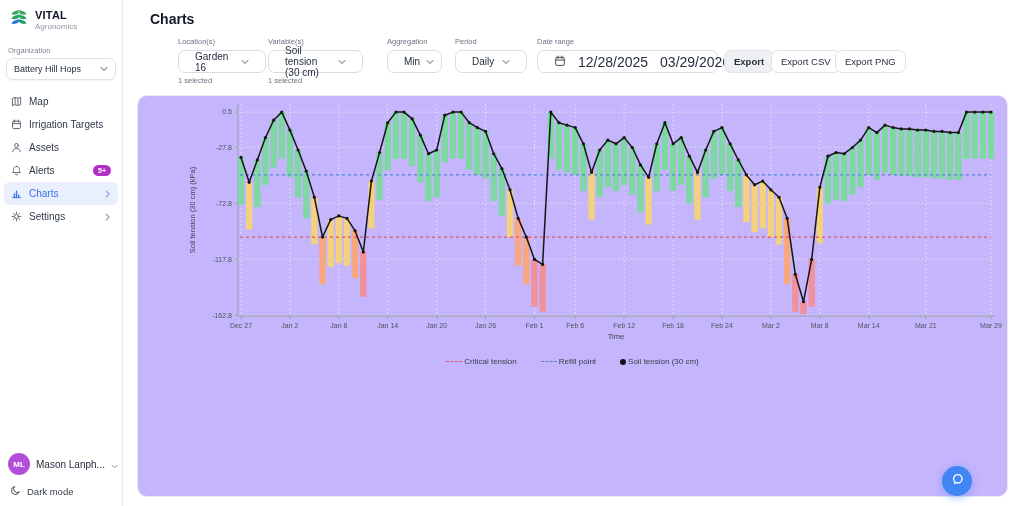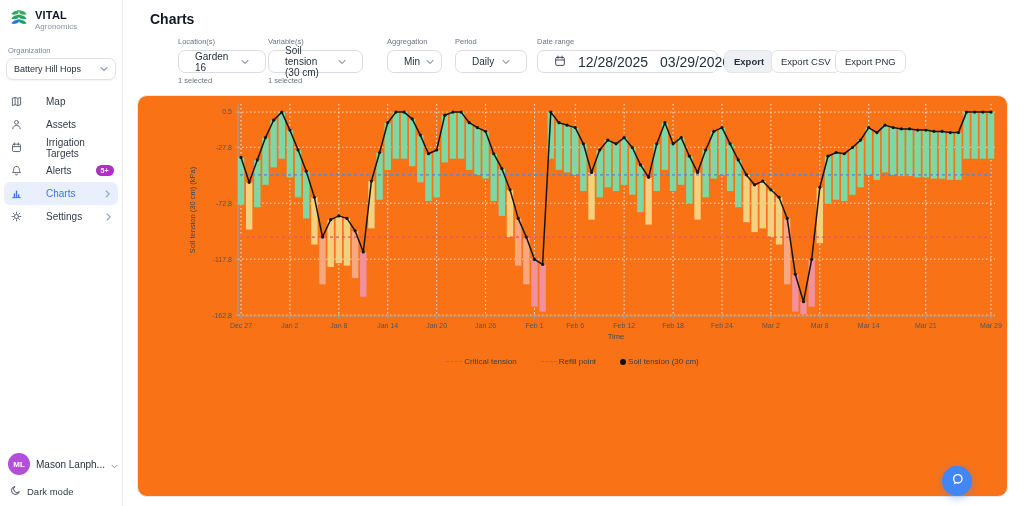--- a/index.html
+++ b/index.html
@@ -14,21 +14,21 @@
     background:#fff; border-right:1px solid #e8eaee; display:flex; flex-direction:column; }
   .brand { display:flex; align-items:center; gap:6px; padding:8px 6px 4px 9px; }
   .brand-txt { line-height:1.15; }
   .brand-name { font-size:11px; font-weight:bold; color:#111827; letter-spacing:.2px; }
   .brand-tag  { font-size:8px; color:#8d95a0; }
   .org-label { font-size:7.5px; color:#7d8694; padding:10px 0 3px 8px; }
   .org-select { margin:0 6px; height:22px; border:1px solid #dfe3e8; border-radius:7px;
     background:#fff; display:flex; align-items:center; justify-content:space-between;
     padding:0 7px; font-size:9px; color:#1f2937; box-shadow:0 1px 2px rgba(16,24,40,.05); cursor:pointer; }
   .nav { margin-top:10px; }
-  .nav-item { display:flex; align-items:center; gap:24px; height:23px; margin:0 4px;
+  .nav-item { display:flex; align-items:center; gap:7px; height:23px; margin:0 4px;
     padding:0 7px; border-radius:6px; font-size:10px; color:#313b4a; cursor:pointer; }
   .nav-item .ic { color:#525c6b; display:flex; }
   .nav-item.active { background:#e9effd; color:#3b74ef; }
   .nav-item.active .ic { color:#3b74ef; }
   .badge { margin-left:auto; background:#b02fc5; color:#fff; font-size:7px; font-weight:bold;
     border-radius:9px; padding:2px 5px; line-height:1; }
   .chev-r { margin-left:auto; display:flex; color:#9aa6b4; }
   .nav-item.active .chev-r { color:#86a7f3; }
   .sidebar-bottom { margin-top:auto; padding:6px 8px 8px; }
   .user-row { display:flex; align-items:center; gap:6px; padding:5px 0 7px; cursor:pointer; }
@@ -53,21 +53,21 @@
   .g-dat { left:413px; } .g-dat .fcontrol { width:181px; justify-content:flex-start; cursor:default; }
   .dsep { width:1px; height:13px; background:#e7eaee; }
   .dval { flex:1; text-align:left; font-size:14px; color:#27303f; cursor:text; }
   .fbtn { position:absolute; top:50px; height:23px; border:1px solid #dfe3e8; border-radius:7px;
     background:#fff; font-size:9.5px; color:#27303f; font-family:inherit;
     display:flex; align-items:center; padding:0 9px; cursor:pointer; }
   .fbtn.primary { background:#eef0f3; border-color:#e2e5ea; font-weight:bold; }
   .b-graph { left:600px; } .b-csv { left:647px; } .b-png { left:711px; }
   
   .chart-card { position:absolute; left:13px; top:95px; width:871px; height:402px;
-    border:1px solid #e9ebef; border-radius:10px; background:#f97316; }
+    border:1px solid #e9ebef; border-radius:10px; background:#c4b5fd; }
   .chart-svg { position:absolute; left:0; top:0; }
   .tick { font-size:7px; fill:#4c5560; font-family:"Liberation Sans",sans-serif; }
   .axlabel { font-size:7.5px; fill:#3f4650; font-family:"Liberation Sans",sans-serif; }
   .legend { position:absolute; top:261px; left:0; width:100%; display:flex;
     justify-content:center; align-items:center; gap:24px; }
   .lg-item { display:flex; align-items:center; gap:2px; font-size:8px; color:#373f4a; cursor:pointer; }
   .lg-dash { width:16px; height:0; border-top:1.6px dashed #e05563; }
   .lg-dash.blue { border-top-color:#5e7fc0; }
   .lg-dot { width:6px; height:6px; border-radius:50%; background:#111; }
   
@@ -110,34 +110,34 @@
       <span class="ic">
         <svg width="11" height="11" viewBox="0 0 12 12" fill="none" stroke="currentColor" stroke-width="1" stroke-linejoin="round">
             <path d="M1.5 2.6 4.5 1.5 7.5 2.6 10.5 1.5 V9.4 L7.5 10.5 4.5 9.4 1.5 10.5 Z M4.5 1.5 V9.4 M7.5 2.6 V10.5"></path>
           </svg>
       </span>
       <span>Map</span>
     </div>
     <div class="nav-item">
       <span class="ic">
         <svg width="11" height="11" viewBox="0 0 12 12" fill="none" stroke="currentColor" stroke-width="1" stroke-linecap="round">
-            <circle cx="6" cy="3.7" r="2.1"></circle>
-            <path d="M1.9 10.6c0-2.3 1.9-3.5 4.1-3.5s4.1 1.2 4.1 3.5"></path>
-          </svg>
-      </span>
-      <span>Assets</span>
+            <rect x="1.7" y="2.4" width="8.6" height="8" rx="1.2"></rect>
+            <path d="M1.7 5h8.6M4 1.1v2.2M8 1.1v2.2"></path>
+          </svg>
+      </span>
+      <span>Irrigation Targets</span>
     </div>
     <div class="nav-item">
       <span class="ic">
         <svg width="11" height="11" viewBox="0 0 12 12" fill="none" stroke="currentColor" stroke-width="1" stroke-linecap="round">
-            <rect x="1.7" y="2.4" width="8.6" height="8" rx="1.2"></rect>
-            <path d="M1.7 5h8.6M4 1.1v2.2M8 1.1v2.2"></path>
-          </svg>
-      </span>
-      <span>Irrigation Targets</span>
+            <circle cx="6" cy="3.7" r="2.1"></circle>
+            <path d="M1.9 10.6c0-2.3 1.9-3.5 4.1-3.5s4.1 1.2 4.1 3.5"></path>
+          </svg>
+      </span>
+      <span>Assets</span>
     </div>
     <div class="nav-item">
       <span class="ic">
         <svg width="11" height="11" viewBox="0 0 12 12" fill="none" stroke="currentColor" stroke-width="1" stroke-linecap="round" stroke-linejoin="round">
             <path d="M6 1.5c-1.9 0-3.1 1.4-3.1 3.3 0 2.3-.8 3-1.2 3.5h8.6c-.4-.5-1.2-1.2-1.2-3.5 0-1.9-1.2-3.3-3.1-3.3z"></path>
             <path d="M4.8 10a1.25 1.25 0 0 0 2.4 0"></path>
           </svg>
       </span>
       <span>Alerts</span>
       <span class="badge">5+</span>

